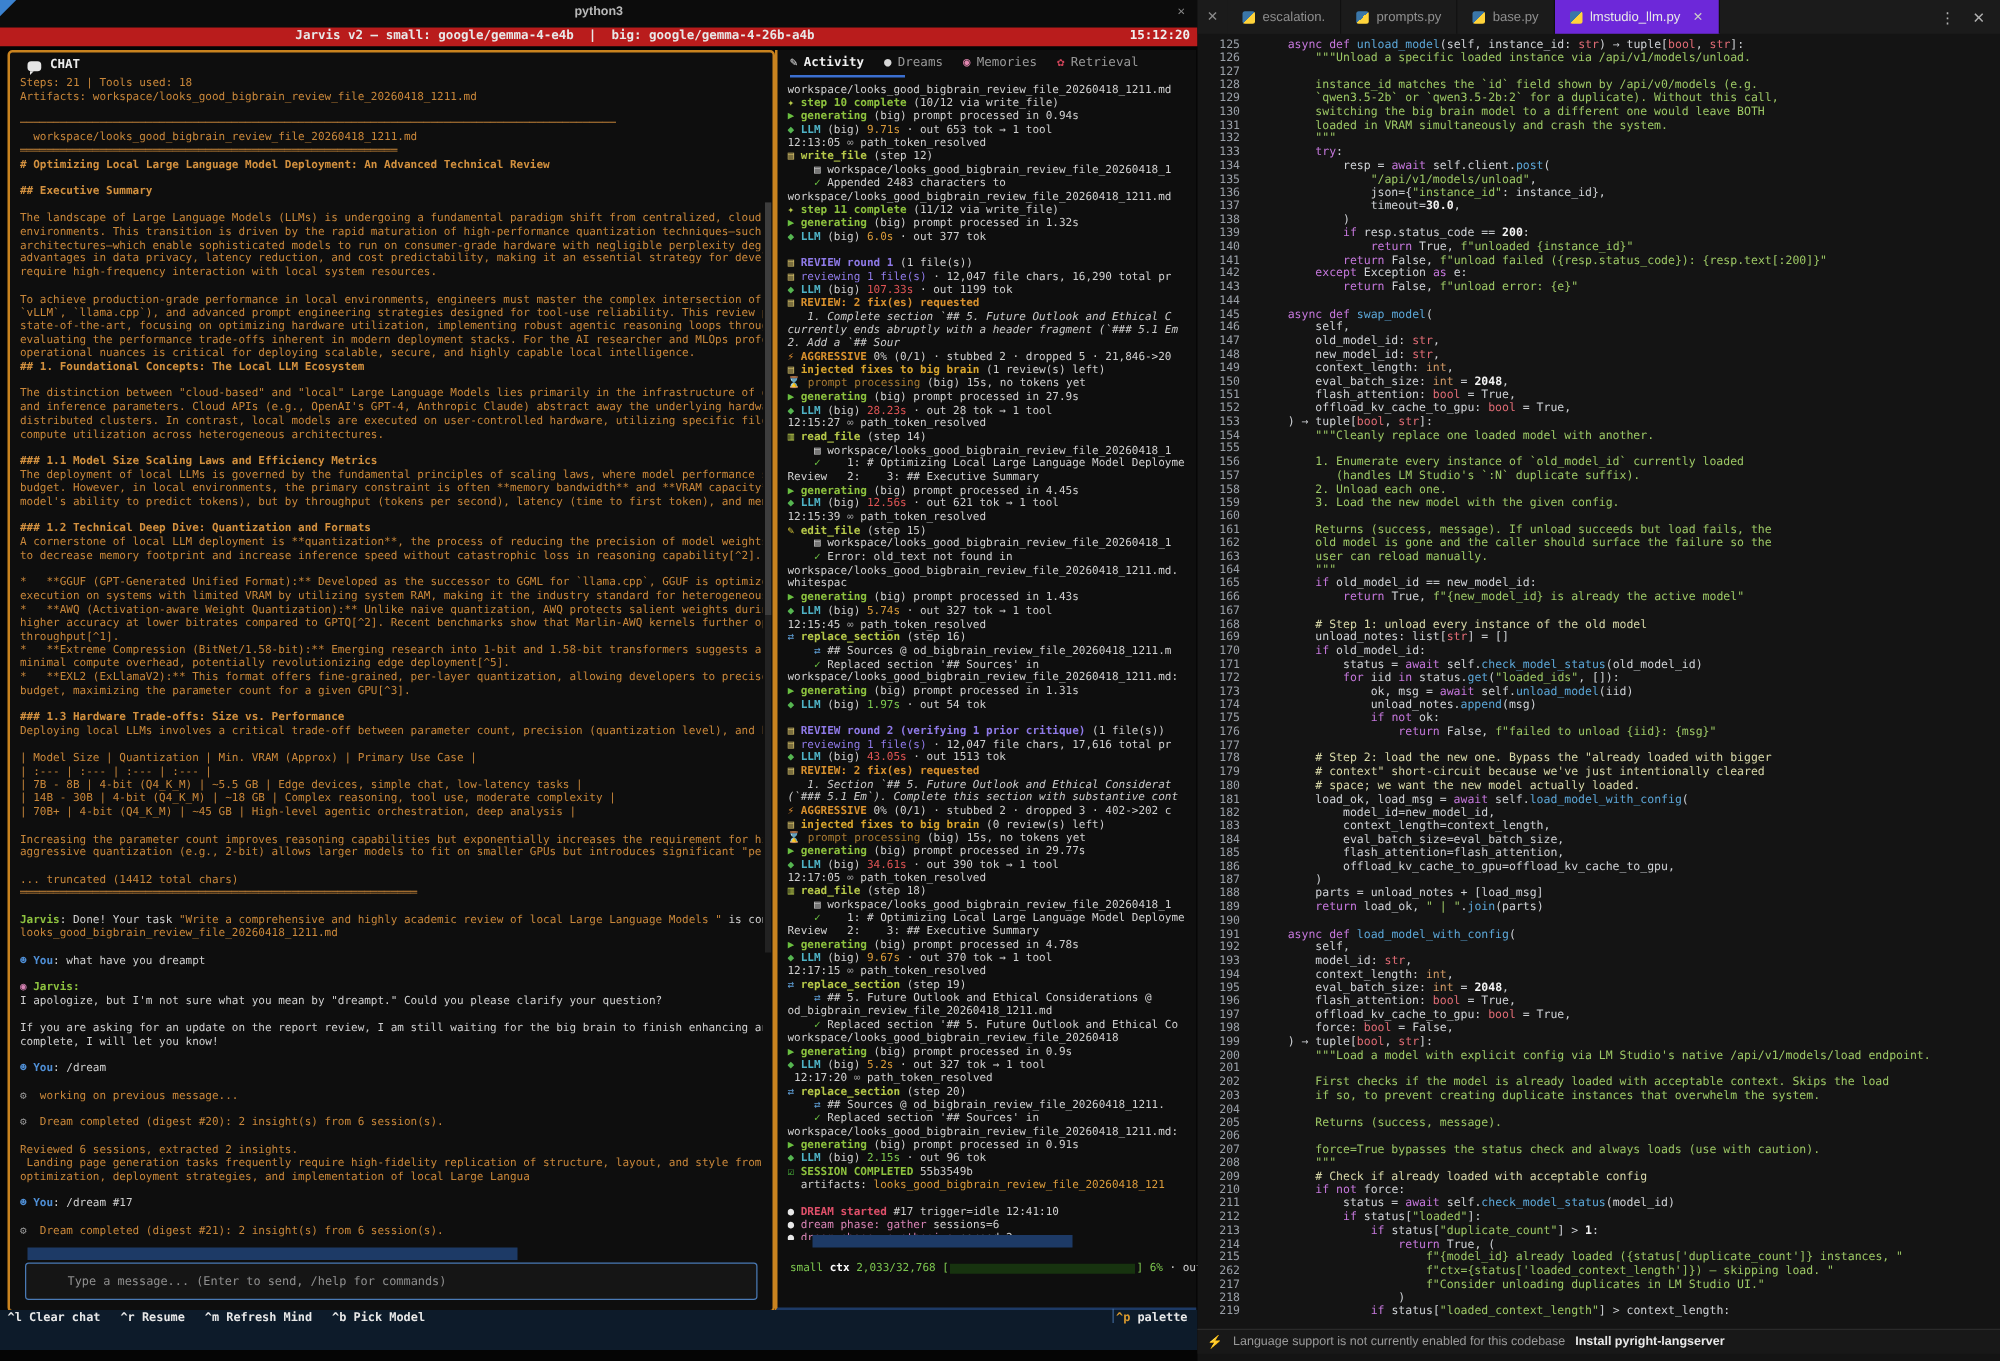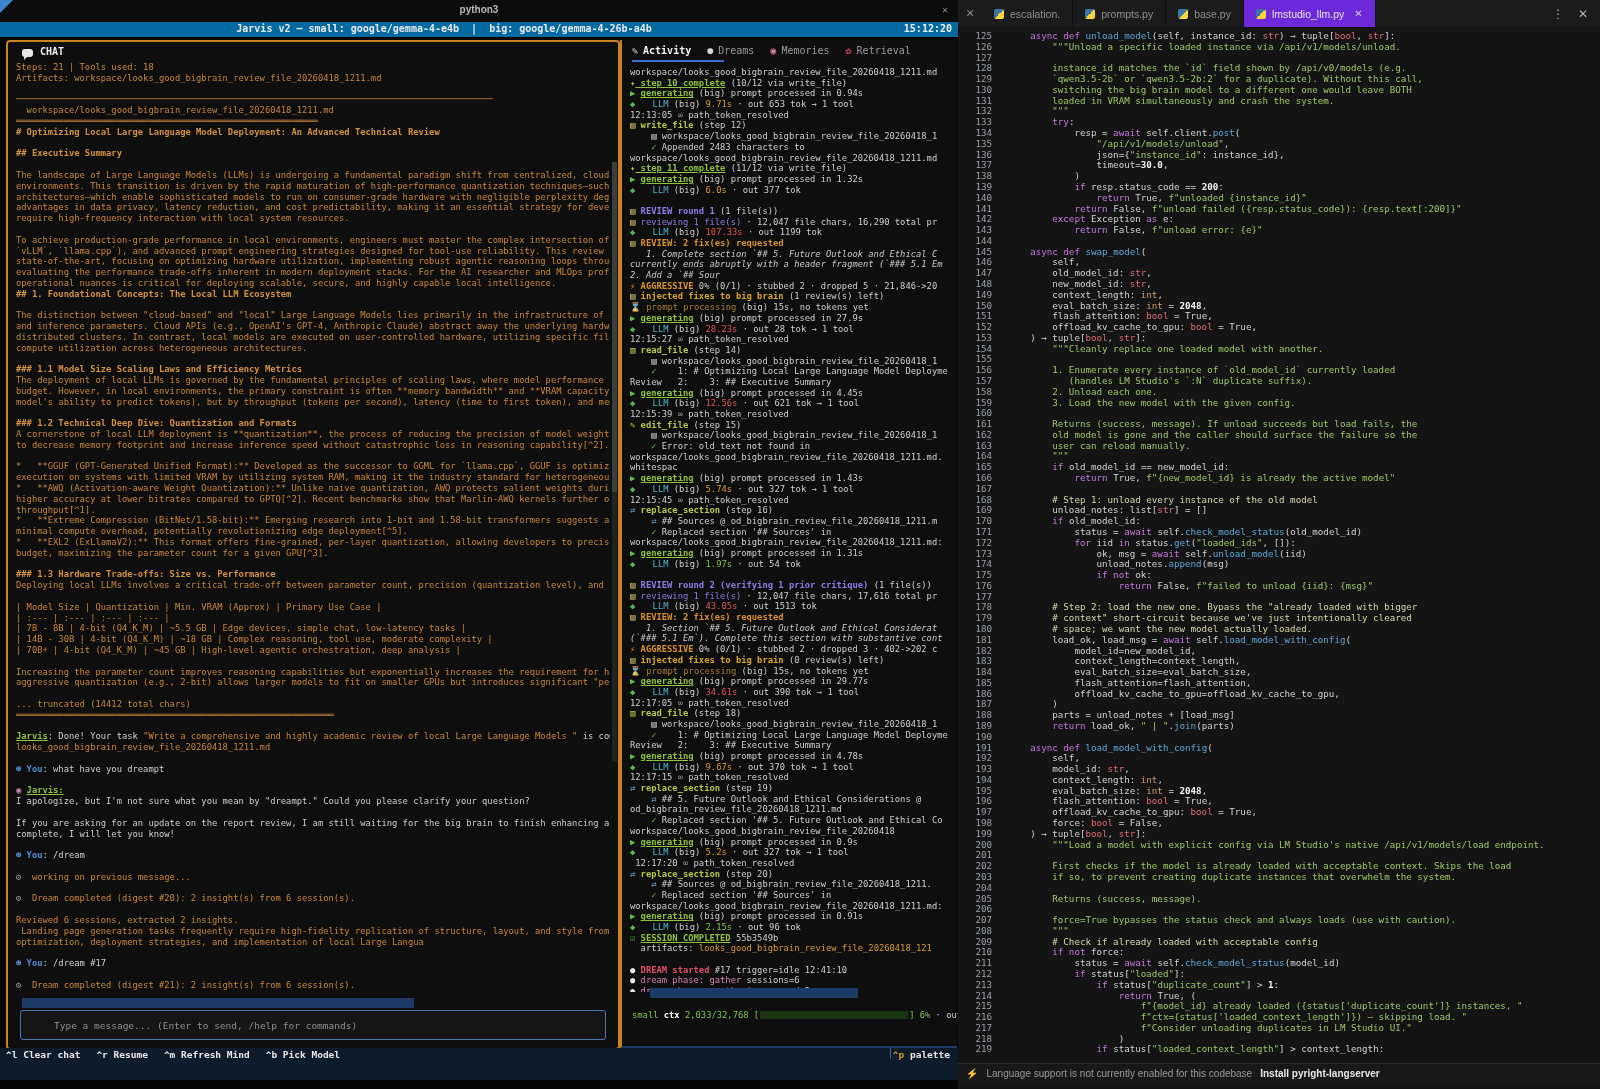--- a/index.html
+++ b/index.html
@@ -3,21 +3,21 @@
 <meta charset="utf-8">
 <style>
   html,body{margin:0;padding:0;background:#000;}
   .screen{position:relative;width:1600px;height:1089px;background:#050505;overflow:hidden;
           font-family:"DejaVu Sans Mono",monospace;}
   
   .titlebar{position:absolute;left:0;top:0;width:958px;height:22px;background:#0c0c0c;}
   .titlebar .title{position:absolute;left:0;right:0;top:4px;text-align:center;color:#b9b9b9;font-size:10px;font-family:"Liberation Sans",sans-serif;font-weight:bold;}
   .titlebar .close{position:absolute;right:10px;top:4px;color:#8a8a8a;font-size:10px;}
   .wedge{position:absolute;left:0;top:0;width:0;height:0;border-left:13px solid #3b82d0;border-bottom:13px solid transparent;}
-  .tmuxbar{position:absolute;left:0;top:22px;width:958px;height:15px;background:#0369a1;}
+  .tmuxbar{position:absolute;left:0;top:22px;width:958px;height:15px;background:#b91c1c;}
   .tmuxbar .sess{position:absolute;left:0;right:70px;top:1px;text-align:center;color:#e8e8e8;font-size:10px;font-weight:bold;white-space:pre;}
   .tmuxbar .clock{position:absolute;right:6px;top:1px;color:#f0f0f0;font-size:10px;font-weight:bold;}
   
   .chatbox{position:absolute;left:6px;top:40px;width:610px;height:1006px;border:2px solid #c9831f;border-radius:4px;background:#0e0e0e;}
   .chat-header{position:absolute;left:14px;top:4px;display:flex;align-items:flex-end;gap:7px;color:#ececec;font-size:10px;font-weight:bold;}
   .bubble{display:inline-block;width:11px;height:8px;background:#e6e6e6;border-radius:3px;position:relative;}
   .bubble:after{content:"";position:absolute;left:2px;bottom:-3px;border-top:3px solid #e6e6e6;border-right:3px solid transparent;}
   .chat-lines{position:absolute;left:8px;top:20px;width:594px;height:938px;overflow:hidden;font-size:8.8px;line-height:10.8px;}
   .tline{white-space:pre;height:10.8px;}
   .chat-scroll{position:absolute;right:1px;top:120px;width:5px;height:600px;background:#222;}
@@ -42,24 +42,24 @@
   .ctx-fill{width:9px;height:8px;background:#52cc2e;}
   
   .hotbar{position:absolute;left:0;top:1048px;width:958px;height:32px;background:#0d1b2a;font-size:9.5px;font-weight:bold;}
   .hotbar .items{position:absolute;left:6px;top:1px;display:flex;gap:16px;color:#e8e8e8;white-space:pre;}
   .hotbar .pal{position:absolute;right:8px;top:1px;color:#e8e8e8;white-space:pre;}
   .hotbar .key{color:#e8e8e8;}
   .hotbar .okey{color:#d9992e;}
   .hotbar .divider{position:absolute;right:62px;top:0px;color:#4a7ab5;}
   
   .sg-d{color:#c9873a;} .sg-h{color:#d3913f;font-weight:bold;} .sg-sep{color:#c9873a;}
-  .sg-w{color:#cfcfcf;} .sg-g{color:#8ec33f;font-weight:bold;text-decoration:underline;} .sg-b{color:#4f8fd6;font-weight:bold;}
+  .sg-w{color:#cfcfcf;} .sg-g{color:#8ec33f;font-weight:bold;} .sg-b{color:#4f8fd6;font-weight:bold;}
   .sg-bi{color:#4f8fd6;} .sg-pk{color:#d884b5;} .sg-gear{color:#9a9a9a;}
   .sg-st{color:#b7c94a;} .sg-gr{color:#6abf40;} .sg-pz{color:#56b651;}
-  .sg-cy{color:#4fb3c6;font-weight:normal;margin-left:12px;} .sg-or{color:#d99a3a;} .sg-rd{color:#e05555;}
+  .sg-cy{color:#4fb3c6;font-weight:bold;} .sg-or{color:#d99a3a;} .sg-rd{color:#e05555;}
   .sg-grn2{color:#7ec850;} .sg-pu{color:#8f7ae8;font-weight:bold;} .sg-pu2{color:#8f7ae8;}
   .sg-ob{color:#d9912e;font-weight:bold;} .sg-ob2{color:#d9a62e;font-weight:bold;}
   .sg-od{color:#a87b32;} .sg-it{color:#c9c9c9;font-style:italic;}
   .sg-tl{color:#b7c94a;font-weight:bold;} .sg-ri{color:#d9c36a;} .sg-fi{color:#cfcfcf;}
   .sg-ck{color:#6abf40;} .sg-lk{color:#9a9a9a;} .sg-sw{color:#d98a2e;} .sg-hg{color:#a87b32;}
   .sg-bk{color:#b7c94a;} .sg-pen{color:#d9c936;} .sg-rsic{color:#5f9fd6;}
   .sg-scic{color:#4fc43f;} .sg-db{color:#e8e8e8;} .sg-rb{color:#e0506a;font-weight:bold;}
   .sg-wb{color:#fff;font-weight:bold;}
   
   .editor{position:absolute;left:958px;top:0;width:642px;height:1089px;background:#141414;}
@@ -441,21 +441,21 @@
         <div class="tline"><span class="ln">206</span></div>
         <div class="tline"><span class="ln">207</span><span class="sg-s">        force=True bypasses the status check and always loads (use with caution).</span></div>
         <div class="tline"><span class="ln">208</span><span class="sg-s">        """</span></div>
         <div class="tline"><span class="ln">209</span><span class="sg-c">        # Check if already loaded with acceptable config</span></div>
         <div class="tline"><span class="ln">210</span><span class="sg-p">        </span><span class="sg-k">if not </span><span class="sg-p">force:</span></div>
         <div class="tline"><span class="ln">211</span><span class="sg-p">            status = </span><span class="sg-k">await </span><span class="sg-p">self.</span><span class="sg-f">check_model_status</span><span class="sg-p">(model_id)</span></div>
         <div class="tline"><span class="ln">212</span><span class="sg-p">            </span><span class="sg-k">if </span><span class="sg-p">status[</span><span class="sg-s">"loaded"</span><span class="sg-p">]:</span></div>
         <div class="tline"><span class="ln">213</span><span class="sg-p">                </span><span class="sg-k">if </span><span class="sg-p">status[</span><span class="sg-s">"duplicate_count"</span><span class="sg-p">] &gt; </span><span class="sg-n">1</span><span class="sg-p">:</span></div>
         <div class="tline"><span class="ln">214</span><span class="sg-p">                    </span><span class="sg-k">return </span><span class="sg-p">True, (</span></div>
         <div class="tline"><span class="ln">215</span><span class="sg-p">                        </span><span class="sg-s">f"{model_id} already loaded ({status['duplicate_count']} instances, "</span></div>
-        <div class="tline"><span class="ln">216</span><span class="sg-p">                        </span><span class="sg-s">f"ctx={status['loaded_context_length']}) — skipping load. "</span></div>
+        <div class="tline"><span class="ln">262</span><span class="sg-p">                        </span><span class="sg-s">f"ctx={status['loaded_context_length']}) — skipping load. "</span></div>
         <div class="tline"><span class="ln">217</span><span class="sg-p">                        </span><span class="sg-s">f"Consider unloading duplicates in LM Studio UI."</span></div>
         <div class="tline"><span class="ln">218</span><span class="sg-p">                    )</span></div>
         <div class="tline"><span class="ln">219</span><span class="sg-p">                </span><span class="sg-k">if </span><span class="sg-p">status[</span><span class="sg-s">"loaded_context_length"</span><span class="sg-p">] &gt; context_length:</span></div>
       </div>
     <div class="edstatus">
       <span class="zap">⚡</span>
       <span>Language support is not currently enabled for this codebase</span>
       <span class="action">Install pyright-langserver</span>
     </div>
   </div>

